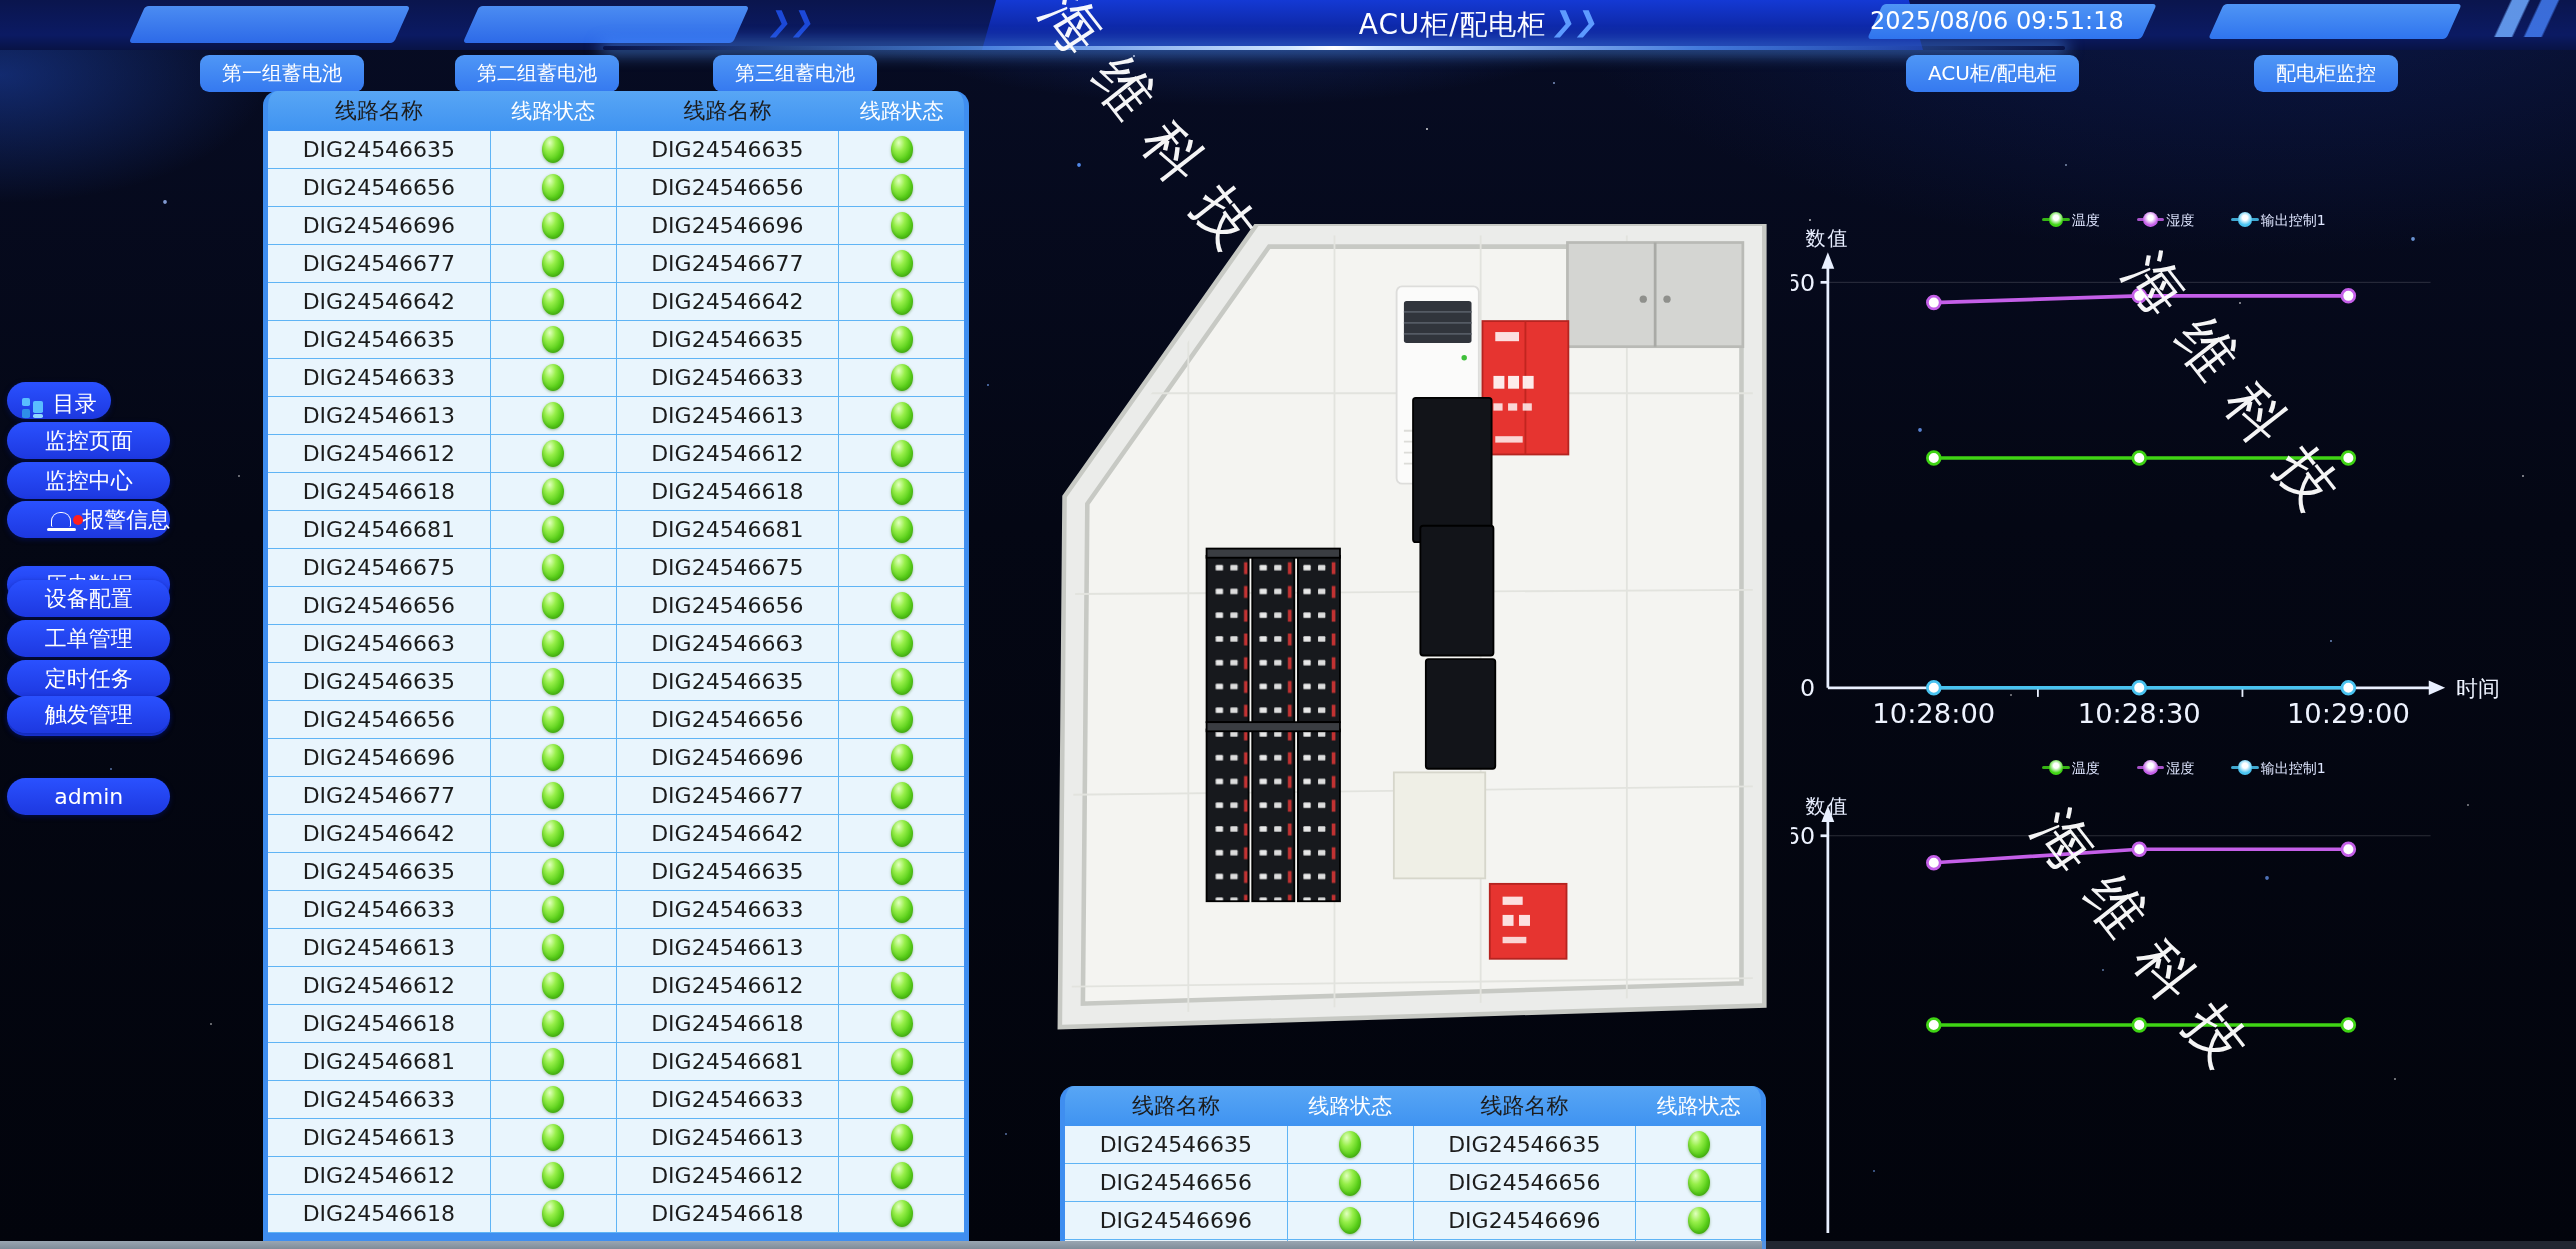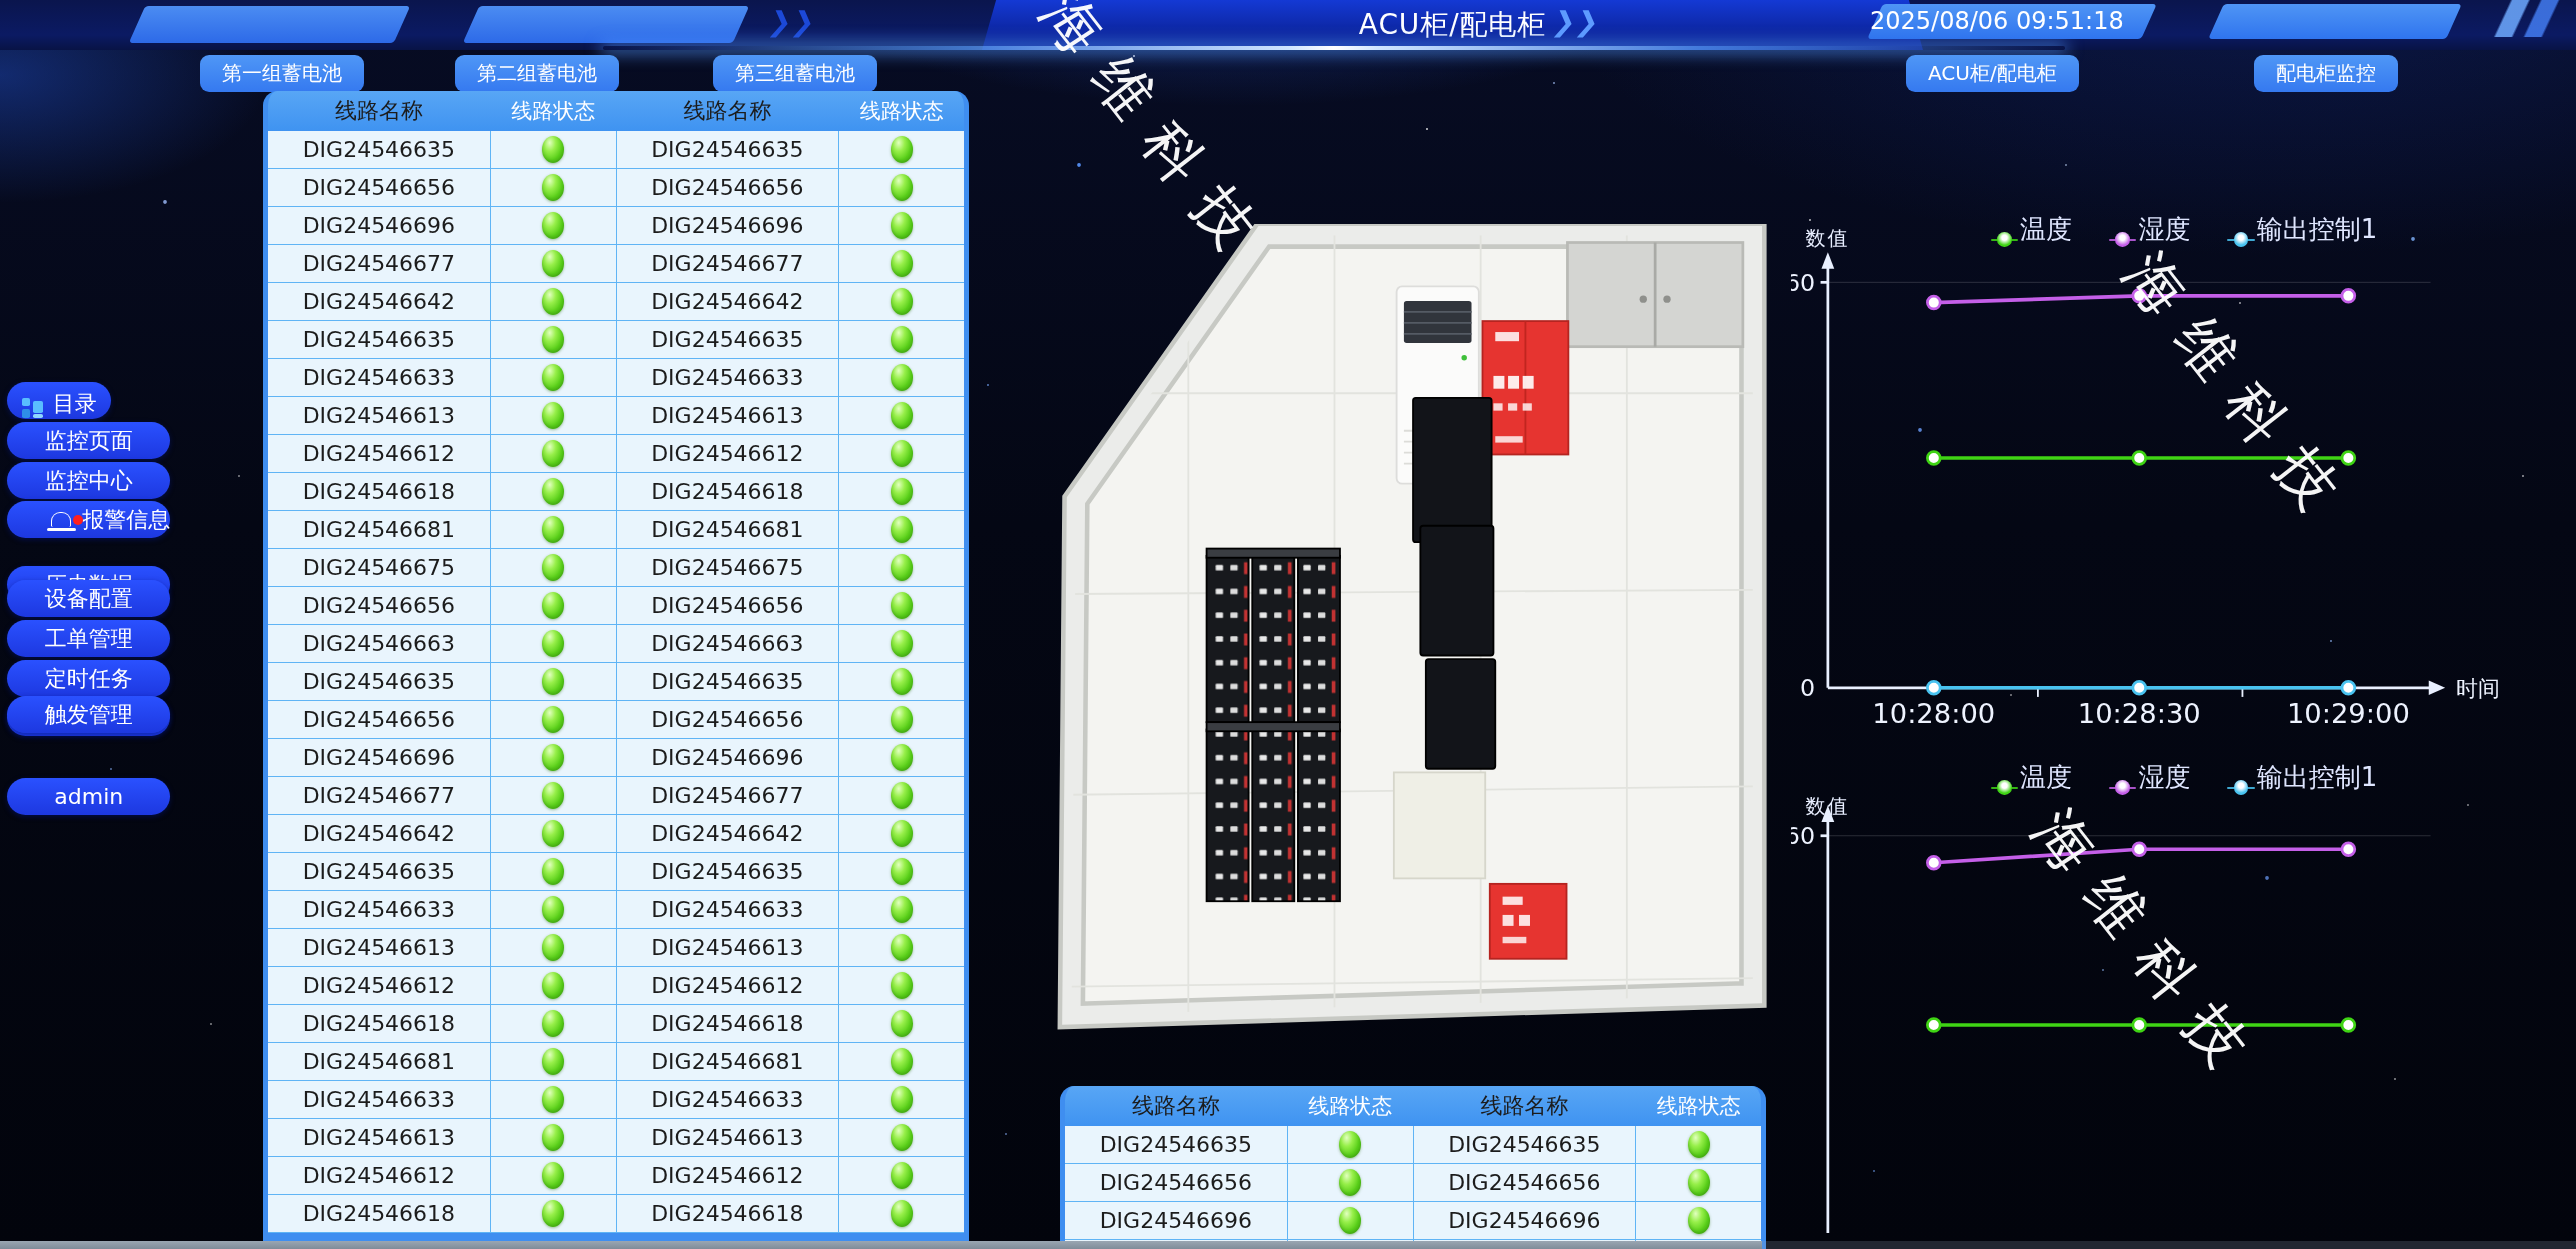--- a/index.html
+++ b/index.html
@@ -87,21 +87,21 @@
   .tbl .row > div:last-child, .tbl .hrow > div:last-child{border-right:none}
   .tbl .hrow .c-name,.tbl .hrow .c-st{border-right:1.8px solid rgba(255,255,255,.0)}
   .dot{width:22px;height:26.5px;border-radius:50%;
     background:radial-gradient(ellipse at 35% 25%, #e2ffc0 0%, #97ef4a 30%, #5ad01a 62%, #3fae0d 100%);
     box-shadow:0 0.9px 2.7px rgba(60,120,30,.45), inset 0 -1.8px 3.7px rgba(30,90,10,.3);}
 
   
   .chart-panel{position:absolute}
   .chart-title{position:absolute;width:100%;text-align:center;font-size:30px;color:#fff;letter-spacing:1.8px}
   .legend{position:absolute;display:flex;justify-content:center;gap:37px;width:512px;left:137px}
-  .lg-item{display:flex;align-items:flex-end;gap:2px;font-size:26px;color:#dfe6ff}
+  .lg-item{display:flex;align-items:flex-start;gap:2px;font-size:14px;color:#dfe6ff}
   .lg-mark{position:relative;width:27.4px;height:14.6px}
   .lg-mark .ln{position:absolute;left:0;top:6.4px;width:27.4px;height:2.7px;opacity:.85;border-radius:1.8px}
   .lg-mark .dt{position:absolute;left:6.4px;top:0;width:14.6px;height:14.6px;border-radius:50%}
   .ylab{position:absolute;font-size:20px;color:#e8eeff;letter-spacing:1.8px}
 
   
   .wm{position:absolute;font-size:58px;color:rgba(255,255,255,.96);letter-spacing:24px;
     transform:rotate(52deg);transform-origin:center;white-space:nowrap;font-weight:300;}
 
   .scrollbar-strip{left:0;top:1241px;width:1762px;height:8.2px;background:linear-gradient(180deg,#9aa6b2,#7f8c99)}

